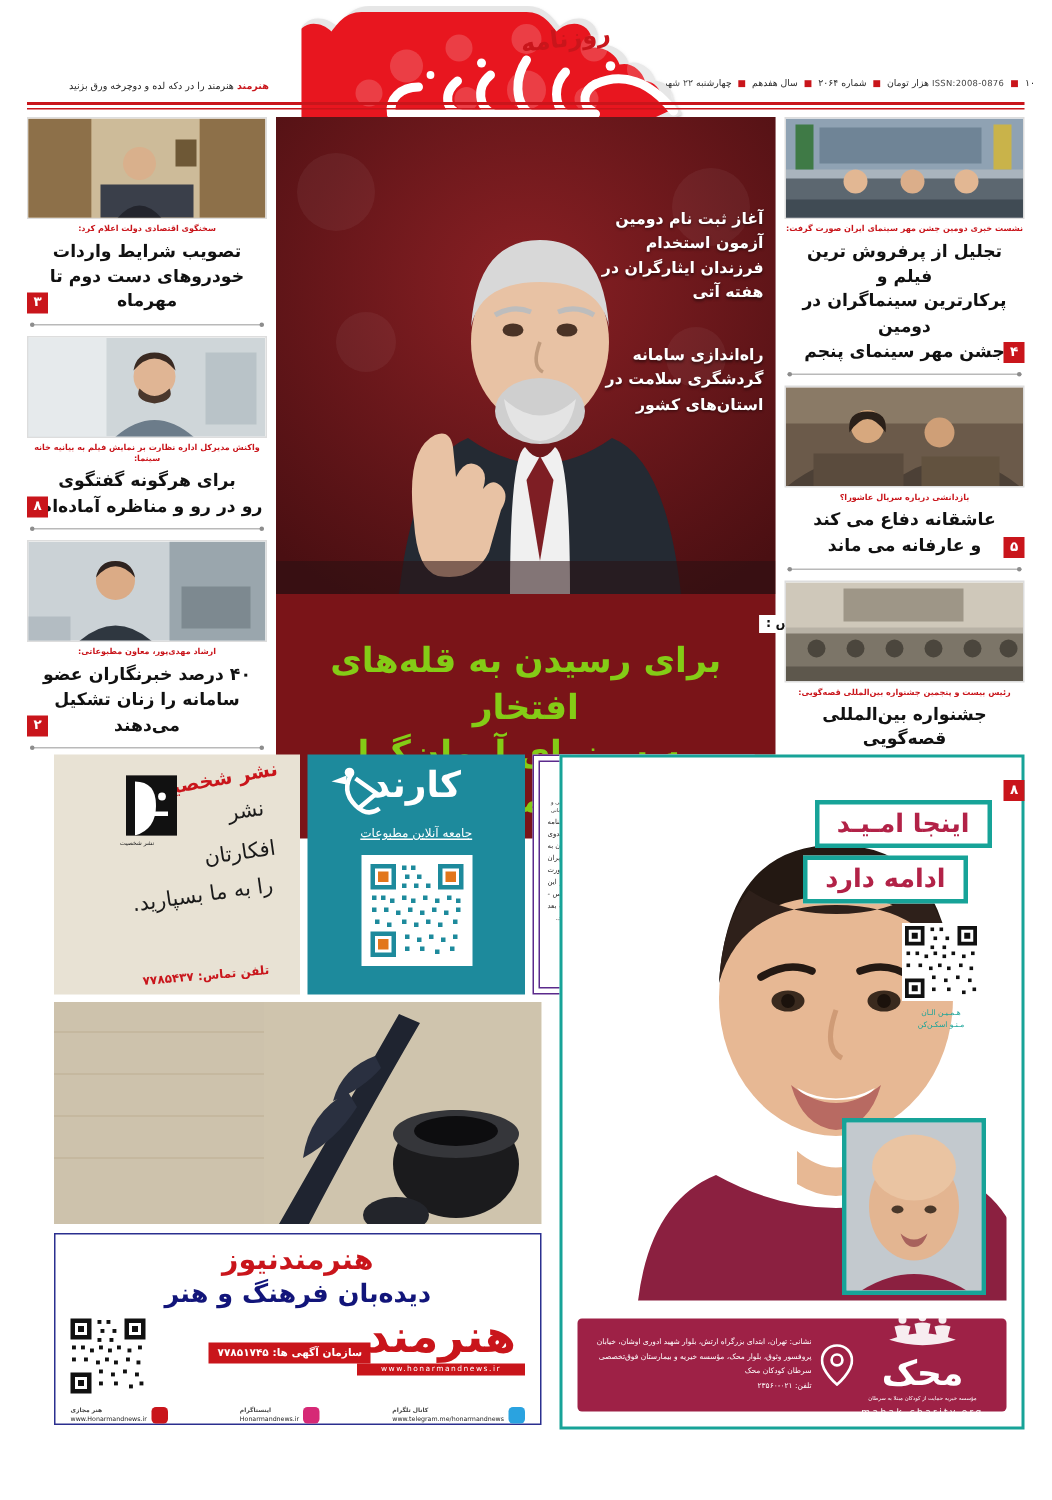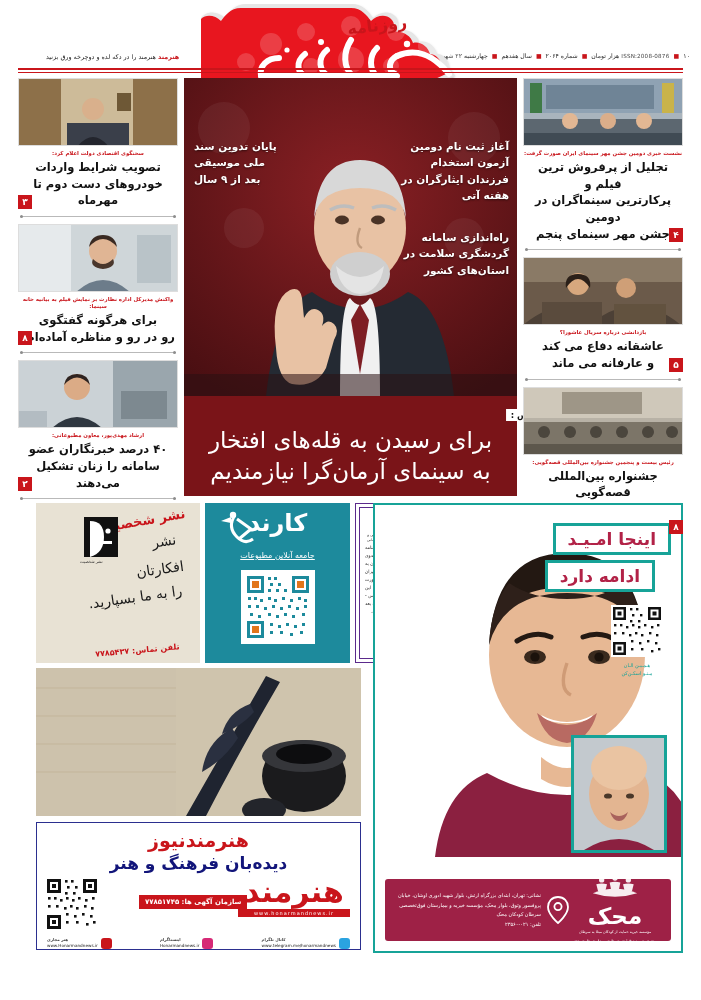--- a/index.html
+++ b/index.html
@@ -93,21 +93,21 @@
   .blk2 { margin-top: 26px; }
   .lead-overlay-l { top: 60px; left: 10px; width: 86px; text-align: left; }
 
   .mainhead { background: #7a1418; padding: 7px 8px 9px; position: relative; }
   .mainhead-kicker {
     display: inline-block; background: #ffffff; color: #111; font-weight: bold;
     font-size: 8.5px; padding: 1px 5px; direction: rtl; position: relative;
     left: 50%; transform: translateX(-50%); margin-bottom: 4px;
   }
   .mainhead-line {
-    color: #ffffff; font-weight: normal; font-size: 23px; direction: rtl;
+    color: #84cc16; font-weight: bold; font-size: 23px; direction: rtl;
     text-align: center; line-height: 1.35; letter-spacing: -.2px;
   }
 
   
   .lower { position: absolute; top: 500px; left: 18px; width: 665px; height: 482px; }
 
   .ad-notice {
     position: absolute; left: 337px; top: 3px; width: 148px; height: 160px;
     background: #fff; border: 1px solid #5b2a8c; padding: 3px;
   }
@@ -182,21 +182,21 @@
   .hn-url { background: #c9151b; color: #fff; font-size: 5px; letter-spacing: 1px; margin-top: 2px; padding: 1px 0; }
   .hn-foot { display: flex; justify-content: space-between; align-items: center; margin-top: 2px; padding: 0 4px; }
   .hn-foot-item { display: flex; align-items: center; gap: 3px; direction: rtl; }
   .hn-foot-txt { font-size: 4.2px; color: #222; direction: ltr; text-align: left; line-height: 1.5; }
   .hn-foot-txt b { display: block; font-size: 4px; color: #444; direction: rtl; }
   .ico-sq { width: 11px; height: 11px; border-radius: 3px; display: inline-block; }
 
   
   .ad-mahak {
     position: absolute; left: 355px; top: 3px; width: 310px; height: 450px;
-    background: #ffffff; border: 2px solid #17a398; 
+    background: #ffffff; border: 2px solid #17a398; padding: 10px;
   }
   .mahak-photo-area { position: relative; height: 352px; overflow: hidden; }
   .mahak-box1 {
     position: absolute; top: 18px; right: 10px; border: 3px solid #17a398;
     padding: 3px 12px; background: #ffffff; z-index: 3;
   }
   .mahak-box2 {
     position: absolute; top: 55px; right: 26px; border: 3px solid #17a398;
     padding: 3px 12px; background: #ffffff; z-index: 3;
   }
@@ -397,23 +397,20 @@
           <path d="M176 226 l-9 16 l9 54 l9-54z" fill="#7e1e24"></path>
           <g fill="#e8c2a4">
             <path d="M92 270 q-6-48 14-58 q10-4 12 8 l2 20 q6-12 14-8 q8 4 4 16 q6-8 12-2 q6 6 0 16 l-8 28 q-10 20-34 16 q-14-4-16-36z"></path>
           </g>
           <rect x="0" y="296" width="333" height="22" fill="#2a1013" opacity="0.55"></rect>
         </svg>
 
         <div class="lead-overlay-r">
           <div>آغاز ثبت نام دومین آزمون استخدام فرزندان ایثارگران در هفته آتی</div>
           <div class="blk2">راه‌اندازی سامانه گردشگری سلامت در استان‌های کشور</div>
-        </div>
-        <div class="lead-overlay-l">
-          <div>پایان تدوین سند ملی موسیقی بعد از ۹ سال</div>
         </div>
       </div>
 
       <div class="mainhead">
         <div class="mainhead-kicker">قالیباف، رئیس مجلس :</div>
         <div class="mainhead-line">برای رسیدن به قله‌های افتخار</div>
         <div class="mainhead-line">به سینمای آرمان‌گرا نیازمندیم</div>
       </div>
     </div>
 

